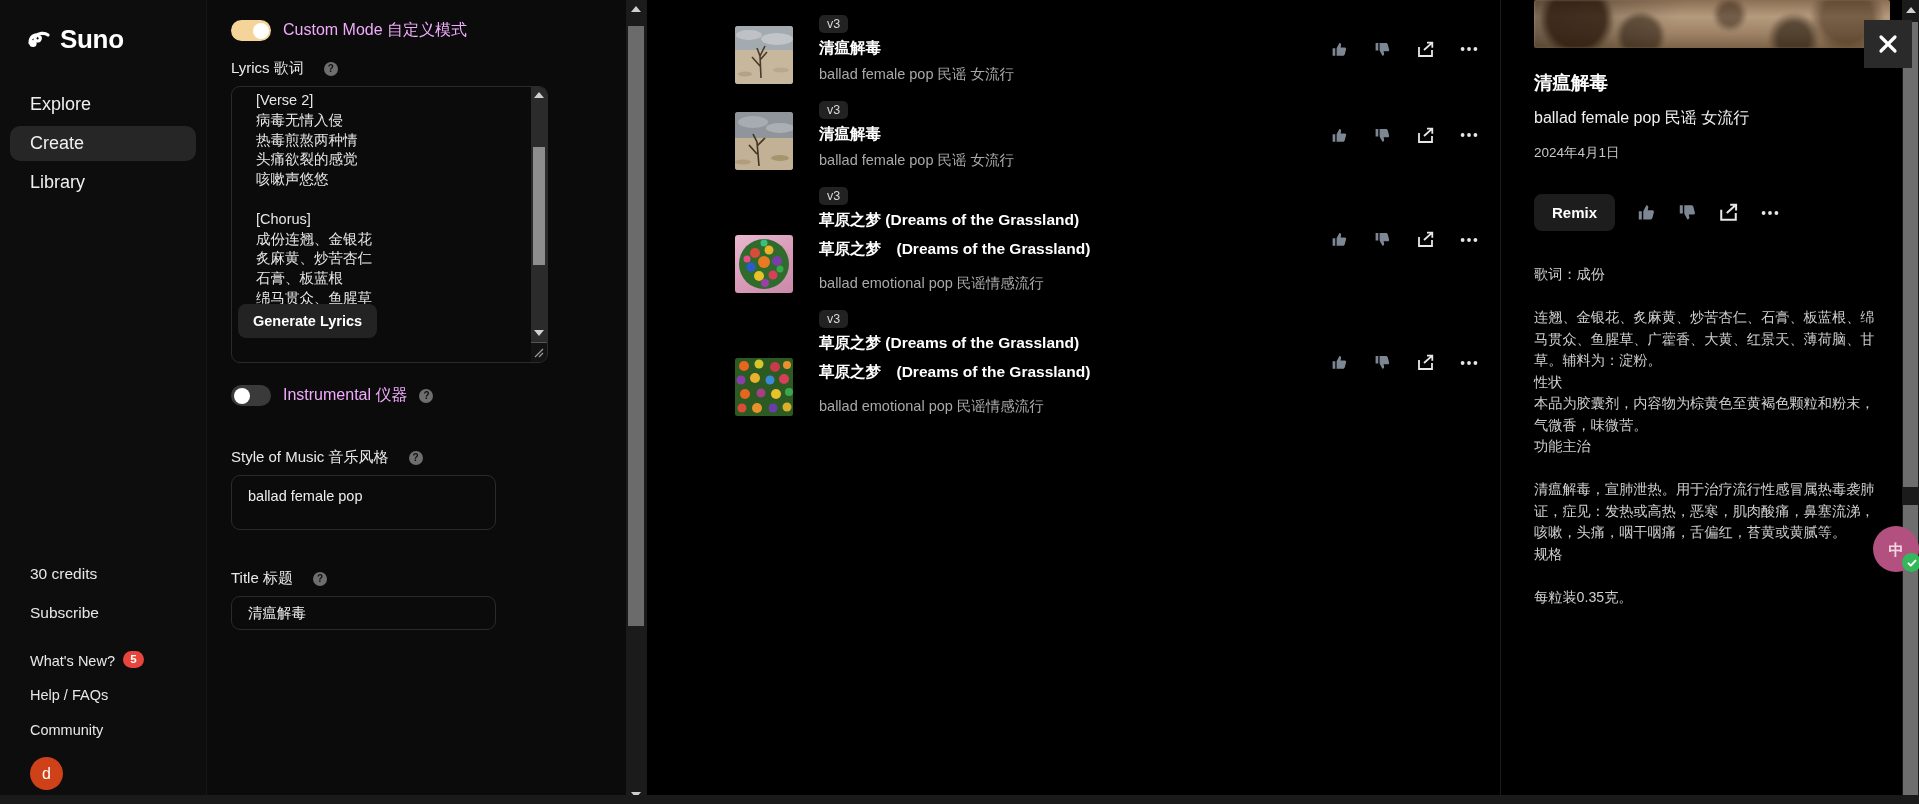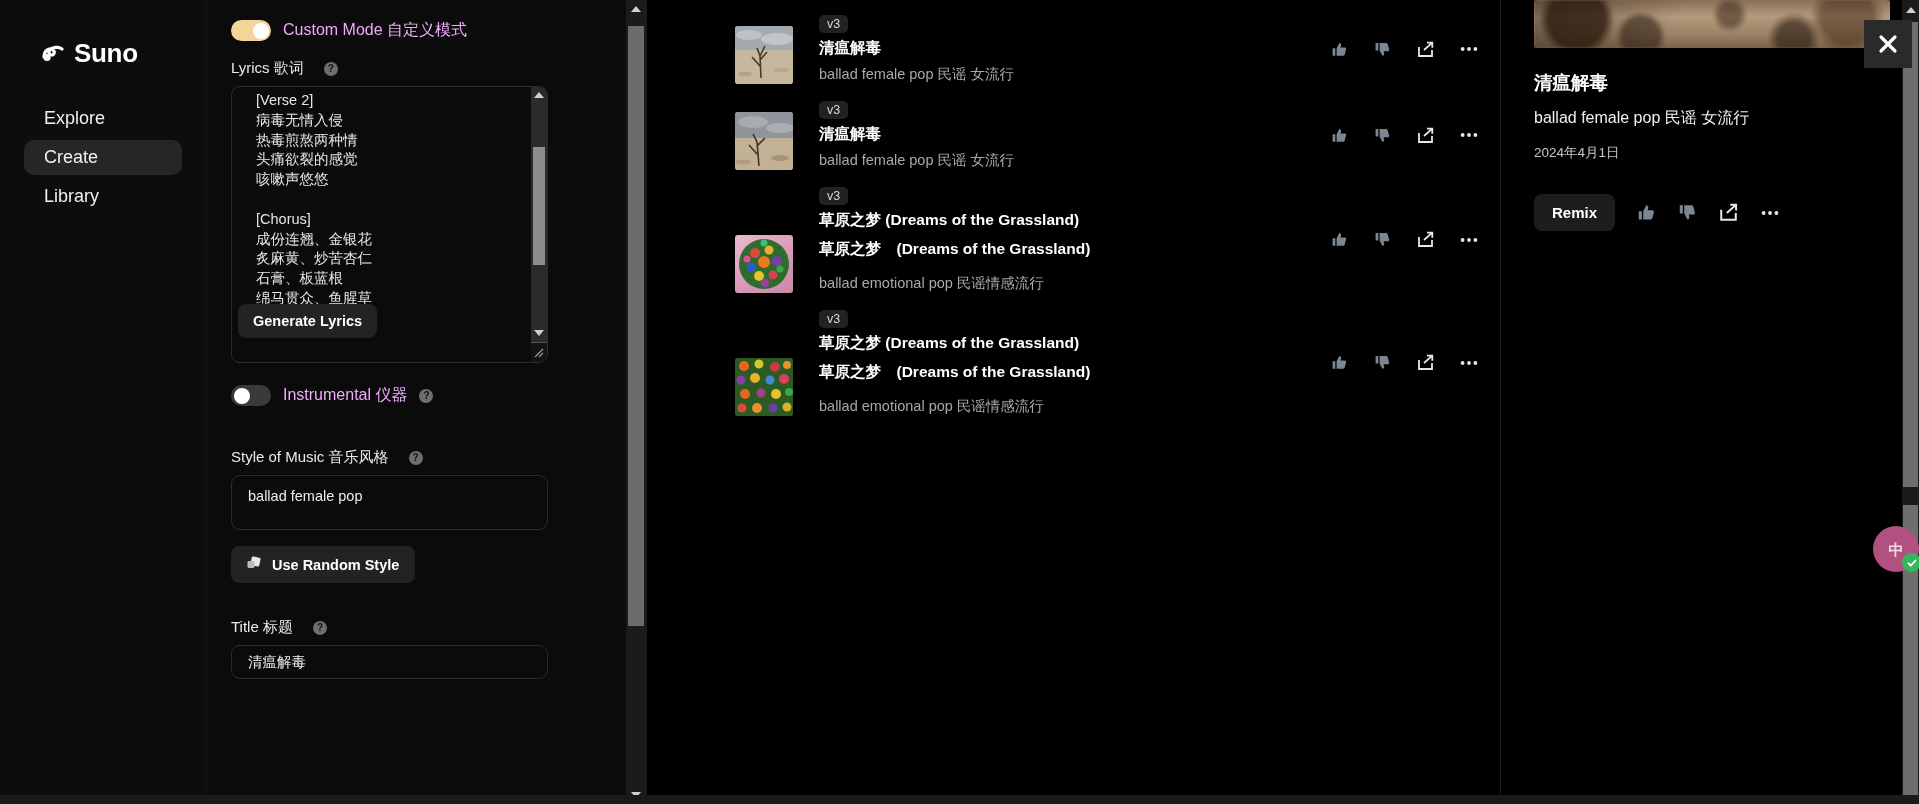--- a/index.html
+++ b/index.html
@@ -10,21 +10,21 @@
     color: #fff;
     overflow: hidden;
   }
   .app { position: relative; width: 1919px; height: 804px; display: flex; }
 
   
   .sidebar {
     width: 206px; flex: 0 0 206px;
     background: #0d0d0d;
     display: flex; flex-direction: column;
-    padding: 14px;
+    padding: 0;
     position: relative;
   }
   .brand {
     display: flex; align-items: center; gap: 8px;
     margin: 24px 0 0 28px;
   }
   .brand-mark { width: 24px; height: 22px; display:block; }
   .brand-name { font-size: 26px; font-weight: 600; letter-spacing: -0.3px; color:#fff; }
 
   .nav { margin-top: 32px; padding: 0 10px; }
@@ -122,21 +122,21 @@
     background:#8d8d8d; border-radius: 0px;
   }
   .ta-resize {
     position:absolute; right:0; bottom:0; width:16px; height:20px;
     background:#131313; display:flex;align-items:center;justify-content:center;
     border-top:1px solid #555;
   }
   .ta-resize svg { display:block; }
 
   .style-input, .title-input {
-    width: 317px; border: 1px solid #2b2b2b; border-radius: 9px;
+    width: 265px; border: 1px solid #2b2b2b; border-radius: 9px;
     background: #0b0b0b; color: #ededed; font-size: 14.5px;
     padding: 12px 16px; font-family: inherit; resize: none; outline: none;
   }
   .style-input { height: 55px; }
   .title-input { height: 34px; padding: 8px 16px; }
   .random-btn {
     display: flex; align-items: center; gap: 10px;
     background: #232323; color: #fff; border: none;
     border-radius: 8px; padding: 10px 16px; margin-top: 12px;
     font-size: 14.5px; font-weight: 700; cursor: pointer; font-family: inherit;
@@ -291,20 +291,31 @@
       </span>
       <span class="brand-name">Suno</span>
     </div>
 
     <nav class="nav">
       <div class="nav-item">Explore</div>
       <div class="nav-item active">Create</div>
       <div class="nav-item">Library</div>
     </nav>
 
+    <div class="side-bottom">
+      <div class="side-line">30 credits</div>
+      <div class="side-line">Subscribe</div>
+      <div class="gap"></div>
+      <div class="side-line sm">
+        <span>What's New?</span><span class="badge-pill">5</span>
+      </div>
+      <div class="side-line sm">Help / FAQs</div>
+      <div class="side-line sm">Community</div>
+      <div class="avatar">d</div>
+    </div>
   </aside>
 
   <section class="formpanel">
     <div class="formpanel-inner">
 
       <div class="toggle-row">
         <div class="toggle on">
             <span class="knob"></span>
           </div>
         <span class="toggle-label">Custom Mode 自定义模式</span>
@@ -351,29 +362,20 @@
         <span class="toggle-label">Instrumental 仪器</span>
         <span class="help-icon">?</span>
       </div>
 
       <div class="field-label" style="margin-top:42px">
         <span>Style of Music 音乐风格</span>
         <span class="help-icon">?</span>
       </div>
       <textarea class="style-input" style="">ballad female pop</textarea>
 
-      <button class="random-btn">
-        <span>
-          <svg width="15" height="14" viewBox="0 0 15 14">
-            <rect x="4" y="1" width="9" height="9" rx="1.6" transform="rotate(12 8.5 5.5)" fill="#e8e8e8"></rect>
-            <rect x="0.5" y="5" width="7" height="7" rx="1.4" fill="#bdbdbd"></rect>
-          </svg>
-        </span>
-        <span>Use Random Style</span>
-      </button>
 
       <div class="field-label" style="margin-top:35px">
         <span>Title 标题</span>
         <span class="help-icon">?</span>
       </div>
       <input class="title-input" value="清瘟解毒" style="">
     </div>
 
     <div class="panel-scroll">
       <div class="arr up">
@@ -612,20 +614,31 @@
         </span>
         <span class="icon-btn">
           <svg width="20" height="6" viewBox="0 0 18 6">
               <circle cx="2.6" cy="3" r="1.9" fill="#e7e7e7"></circle>
               <circle cx="9" cy="3" r="1.9" fill="#e7e7e7"></circle>
               <circle cx="15.4" cy="3" r="1.9" fill="#e7e7e7"></circle>
             </svg>
         </span>
       </div>
 
+      <div class="d-body">歌词：成份
+
+连翘、金银花、炙麻黄、炒苦杏仁、石膏、板蓝根、绵马贯众、鱼腥草、广藿香、大黄、红景天、薄荷脑、甘草。辅料为：淀粉。
+性状
+本品为胶囊剂，内容物为棕黄色至黄褐色颗粒和粉末，气微香，味微苦。
+功能主治
+
+清瘟解毒，宣肺泄热。用于治疗流行性感冒属热毒袭肺证，症见：发热或高热，恶寒，肌肉酸痛，鼻塞流涕，咳嗽，头痛，咽干咽痛，舌偏红，苔黄或黄腻等。
+规格
+
+每粒装0.35克。</div>
     </div>
 
     <div class="close-chip">
       <span>
         <svg width="22" height="22" viewBox="0 0 22 22">
             <path d="M4 4 L18 18 M18 4 L4 18" stroke="#ffffff" stroke-width="3.2" stroke-linecap="round"></path>
           </svg>
       </span>
     </div>
 

